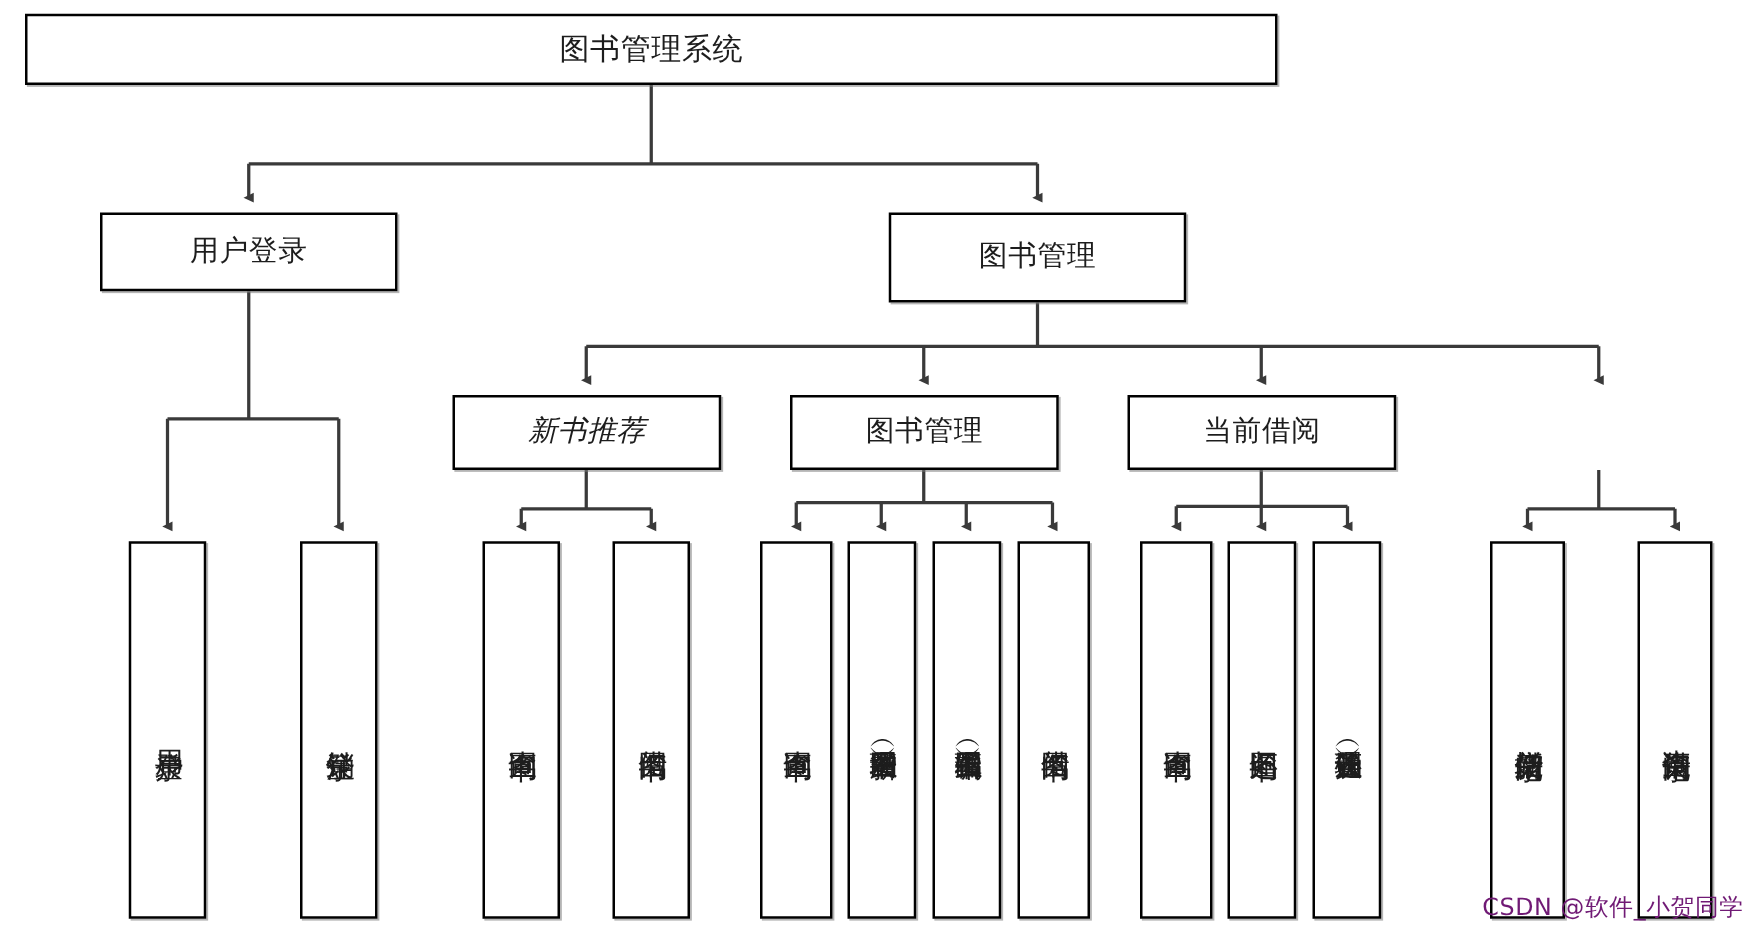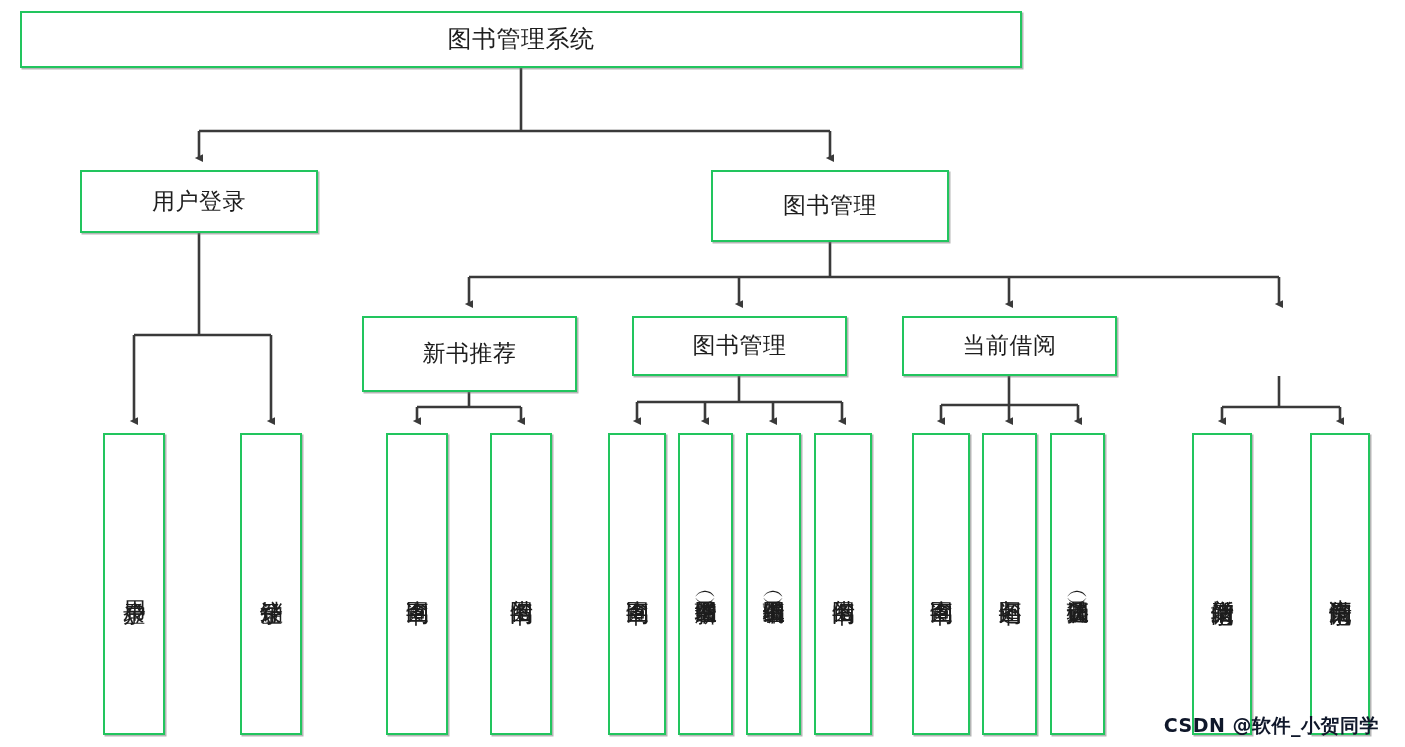--- a/index.html
+++ b/index.html
@@ -23,21 +23,21 @@
     left: 0;
     top: 0;
     width: 1405px;
     height: 747px;
     pointer-events: none;
   }
   .node {
     position: absolute;
     box-sizing: border-box;
     background: #ffffff;
-    border: 2px solid #22c55e;
+    border: 2px solid #000000;
     box-shadow: 1.5px 1.5px 0 0 rgba(120,120,120,0.55);
     display: flex;
     align-items: center;
     justify-content: center;
     color: #1d1d1d;
   }
   .node .label {
     display: block;
     text-align: center;
     line-height: 1.18;
@@ -63,28 +63,27 @@
     line-height: 1.12;
     letter-spacing: 1px;
     max-height: 268px;
   }
   .node.vert.narrow .label {
     font-size: 22px;
     letter-spacing: 0px;
   }
   #watermark {
     position: absolute;
-    right: 26px;
+    right: 10px;
     bottom: 8px;
     font-size: 19px;
-    color: #0f172a;
+    color: #701a75;
     letter-spacing: 0.5px;
     white-space: nowrap;
     user-select: none;
-    font-weight: bold;
   }
 </style>
 </head>
 <body>
 
 <div id="diagram-root">
 
   <svg id="edge-layer" viewBox="0 0 1405 747" xmlns="http://www.w3.org/2000/svg">
     <defs>
       <marker id="arrowhead" markerWidth="9" markerHeight="9" refX="4.2" refY="4.4" orient="auto" markerUnits="userSpaceOnUse">
@@ -140,21 +139,21 @@
   </div>
 
   <div class="node horiz" style="left:80px; top:170px; width:238px; height:63px;">
     <span class="label">用户登录</span>
   </div>
 
   <div class="node horiz" style="left:711px; top:170px; width:238px; height:72px;">
     <span class="label">图书管理</span>
   </div>
 
-  <div class="node horiz" style="left:362px; top:316px; width:215px; height:76px;">
+  <div class="node horiz" style="left:362px; top:316px; width:215px; height:60px;font-style:italic;">
     <span class="label">新书推荐</span>
   </div>
 
   <div class="node horiz" style="left:632px; top:316px; width:215px; height:60px;">
     <span class="label">图书管理</span>
   </div>
 
   <div class="node horiz" style="left:902px; top:316px; width:215px; height:60px;">
     <span class="label">当前借阅</span>
   </div>

